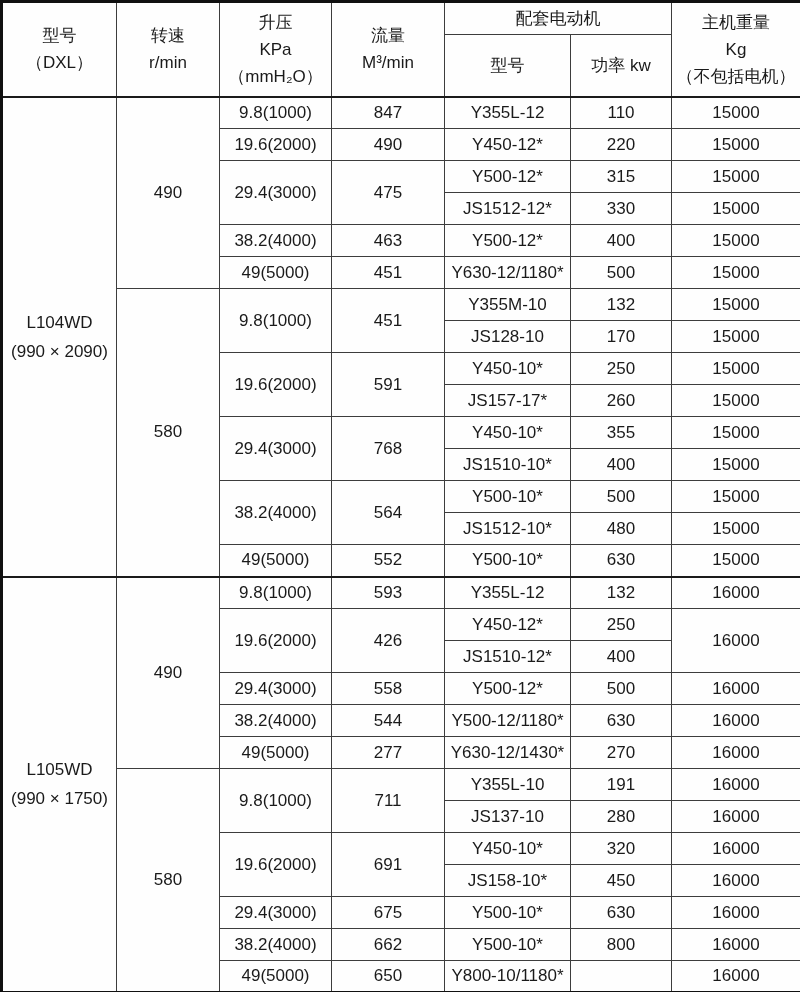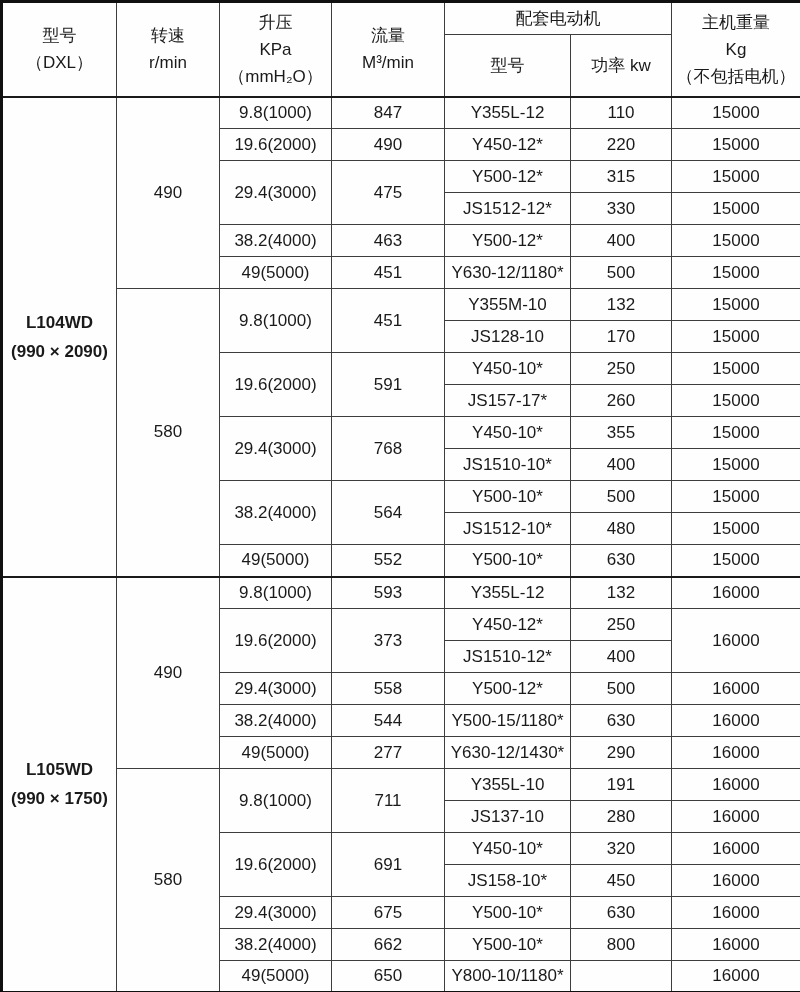--- a/index.html
+++ b/index.html
@@ -29,21 +29,21 @@
     white-space: nowrap;
   }
   thead tr.group-row { height: 33px; }
   thead tr.sub-row   { height: 62px; }
   thead th .hline { line-height: 27px; }
   
   thead th.hb { border-bottom: 2px solid #1a1a1a; }
   
   tr.sec-start td { border-top: 2px solid #1a1a1a; }
   tbody tr { height: 32px; }
-  td.model-cell .mline { line-height: 29px; font-weight: bold; }
+  td.model-cell .mline { line-height: 29px; }
 </style>
 </head>
 <body>
 
 <table class="spec">
   <colgroup>
     <col style="width:115px">
       <col style="width:103px">
       <col style="width:112px">
     <col style="width:113px">
@@ -194,48 +194,48 @@
       </td>
       <td rowspan="6">490</td>
       <td>9.8(1000)</td>
       <td>593</td>
       <td>Y355L-12</td>
       <td>132</td>
       <td>16000</td>
     </tr>
     <tr>
       <td rowspan="2">19.6(2000)</td>
-      <td rowspan="2">373</td>
+      <td rowspan="2">426</td>
       <td>Y450-12*</td>
       <td>250</td>
       <td rowspan="2">16000</td>
     </tr>
     <tr>
       <td>JS1510-12*</td>
       <td>400</td>
     </tr>
     <tr>
       <td>29.4(3000)</td>
       <td>558</td>
       <td>Y500-12*</td>
       <td>500</td>
       <td>16000</td>
     </tr>
     <tr>
       <td>38.2(4000)</td>
       <td>544</td>
-      <td>Y500-15/1180*</td>
+      <td>Y500-12/1180*</td>
       <td>630</td>
       <td>16000</td>
     </tr>
     <tr>
       <td>49(5000)</td>
       <td>277</td>
       <td>Y630-12/1430*</td>
-      <td>290</td>
+      <td>270</td>
       <td>16000</td>
     </tr>
 
     <tr>
       <td rowspan="7">580</td>
       <td rowspan="2">9.8(1000)</td>
       <td rowspan="2">711</td>
       <td>Y355L-10</td>
       <td>191</td>
       <td>16000</td>

